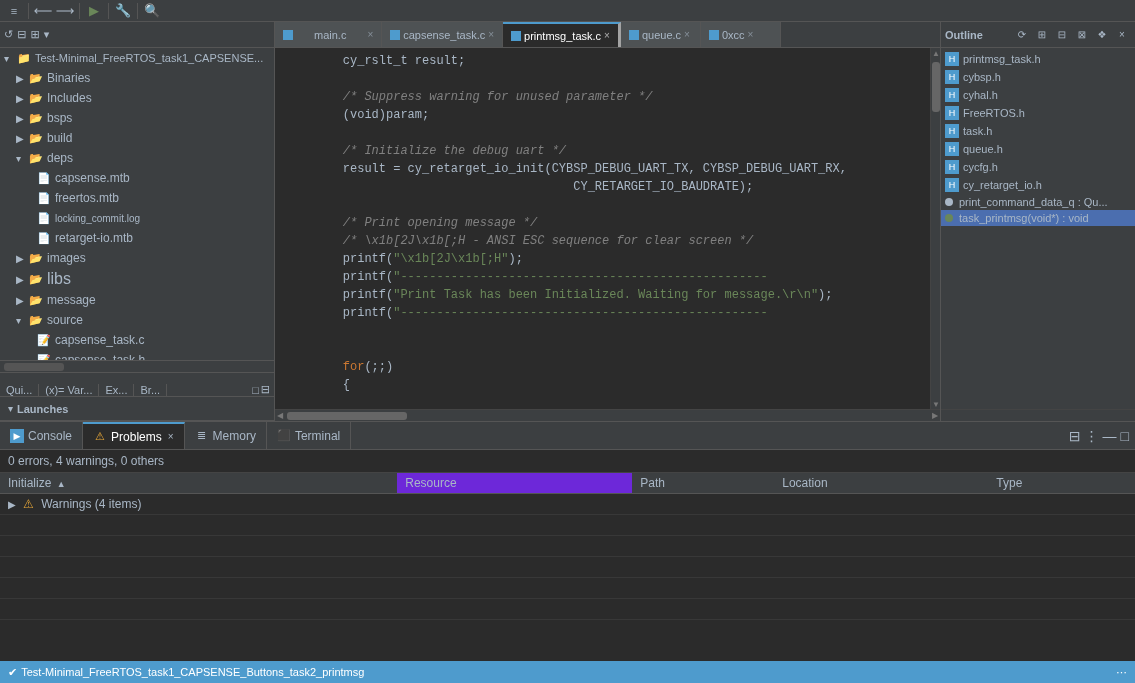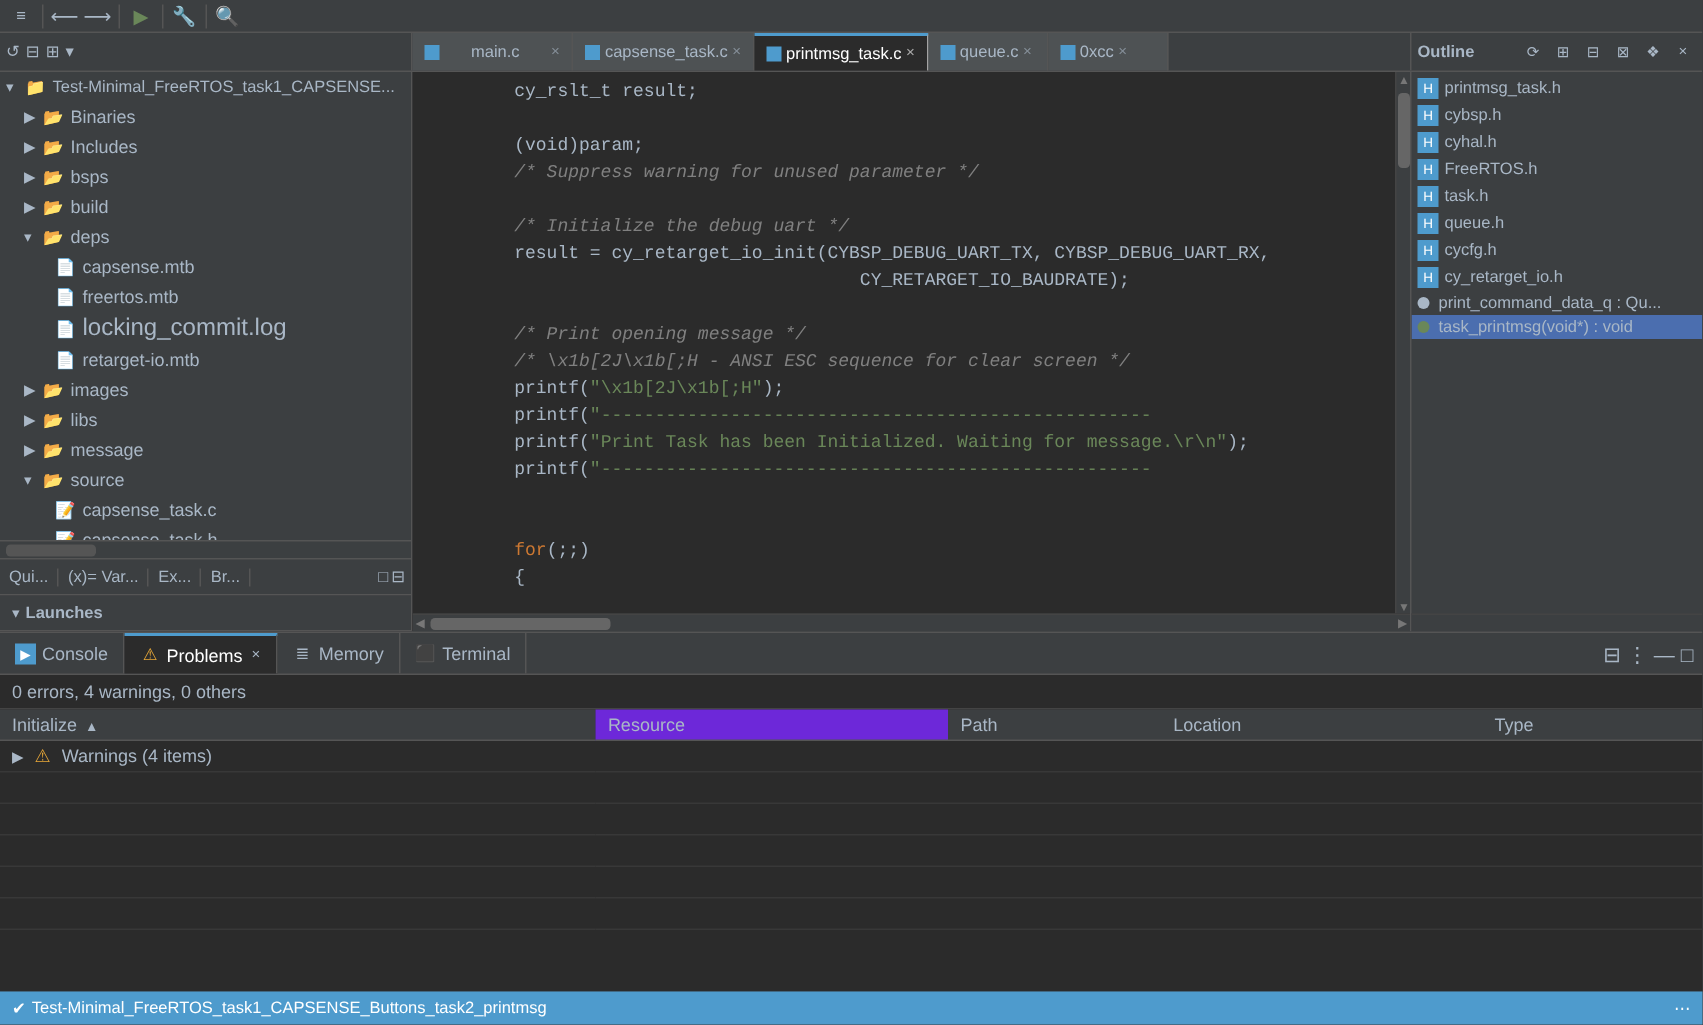--- a/index.html
+++ b/index.html
@@ -72,21 +72,21 @@
         <div class="tab" style="background:#4e5254; border-right:1px solid #555; padding:0 8px; display:flex; align-items:center; gap:21px; font-size:11px; cursor:pointer; min-width:70px;">
           <span style="width:10px;height:10px;background:#4e9bcd;display:inline-block;"></span>
           <span>main.c</span>
           <span class="tab-close">×</span>
         </div>
         <div class="tab" style="background:#4e5254; border-right:1px solid #555; padding:0 8px; display:flex; align-items:center; gap:3px; font-size:11px; cursor:pointer;">
           <span style="width:10px;height:10px;background:#4e9bcd;display:inline-block;"></span>
           <span>capsense_task.c</span>
           <span class="tab-close">×</span>
         </div>
-        <div class="tab active" style="background:#2b2b2b; border-right:1px solid #a3a3a3; border-top:2px solid #4e9bcd; padding:0 8px; display:flex; align-items:center; gap:3px; font-size:11px; cursor:pointer; color:#fff;">
+        <div class="tab active" style="background:#2b2b2b; border-right:3px solid #a3a3a3; border-top:2px solid #4e9bcd; padding:0 8px; display:flex; align-items:center; gap:3px; font-size:11px; cursor:pointer; color:#fff;">
           <span style="width:10px;height:10px;background:#4e9bcd;display:inline-block;"></span>
           <span>printmsg_task.c</span>
           <span class="tab-close">×</span>
         </div>
         <div class="tab" style="background:#4e5254; border-right:1px solid #555; padding:0 8px; display:flex; align-items:center; gap:3px; font-size:11px; cursor:pointer;">
           <span style="width:10px;height:10px;background:#4e9bcd;display:inline-block;"></span>
           <span>queue.c</span>
           <span class="tab-close">×</span>
         </div>
         <div class="tab" style="background:#4e5254; border-right:1px solid #555; padding:0 8px; display:flex; align-items:center; gap:3px; font-size:11px; cursor:pointer;">
@@ -154,37 +154,37 @@
               <div class="tree-item" style="padding:2px 4px 2px 36px;">
                 <span class="tree-icon" style="color:#a9b7c6;">📄</span>
                 <span style="font-size:12px;">capsense.mtb</span>
               </div>
               <div class="tree-item" style="padding:2px 4px 2px 36px;">
                 <span class="tree-icon" style="color:#a9b7c6;">📄</span>
                 <span style="font-size:12px;">freertos.mtb</span>
               </div>
               <div class="tree-item" style="padding:2px 4px 2px 36px;">
                 <span class="tree-icon" style="color:#a9b7c6;">📄</span>
-                <span style="font-size:16px;">locking_commit.log</span>
+                <span style="font-size:10px;">locking_commit.log</span>
               </div>
               <div class="tree-item" style="padding:2px 4px 2px 36px;">
                 <span class="tree-icon" style="color:#a9b7c6;">📄</span>
                 <span style="font-size:12px;">retarget-io.mtb</span>
               </div>
 
               <div class="tree-item" style="padding:2px 4px 2px 16px;">
                 <span class="tree-arrow">▶</span>
                 <span class="tree-icon folder-icon">📂</span>
                 <span style="font-size:12px;">images</span>
               </div>
 
               <div class="tree-item" style="padding:2px 4px 2px 16px;">
                 <span class="tree-arrow">▶</span>
                 <span class="tree-icon folder-icon">📂</span>
-                <span style="font-size:12px;">libs</span>
+                <span style="font-size:16px;">libs</span>
               </div>
 
               <div class="tree-item" style="padding:2px 4px 2px 16px;">
                 <span class="tree-arrow">▶</span>
                 <span class="tree-icon folder-icon">📂</span>
                 <span style="font-size:12px;">message</span>
               </div>
 
               <div class="tree-item" style="padding:2px 4px 2px 16px;">
                 <span class="tree-arrow">▾</span>
@@ -203,21 +203,21 @@
 
             </div>
           </div>
         </div>
 
         <div style="height:12px; border-top:1px solid #555; background:#3c3f41; display:flex;">
           <div style="height:8px; width:60px; background:#555; margin:2px 4px; border-radius:3px;"></div>
         </div>
 
         <div style="border-top:1px solid #555; background:#3c3f41;">
-          <div style="display:flex; height:24px; align-items:center; border-bottom:1px solid #555;">
+          <div style="display:flex; height:24px; align-items:flex-end; border-bottom:1px solid #555;">
             <div class="left-bottom-tab" style="padding:0 6px; font-size:11px; cursor:pointer; color:#a9b7c6; display:flex; align-items:center; border-right:1px solid #555;">
               <span>Qui...</span>
             </div>
             <div class="left-bottom-tab" style="padding:0 6px; font-size:11px; cursor:pointer; color:#a9b7c6; display:flex; align-items:center; border-right:1px solid #555;">
               <span>(x)= Var...</span>
             </div>
             <div class="left-bottom-tab" style="padding:0 6px; font-size:11px; cursor:pointer; color:#a9b7c6; display:flex; align-items:center; border-right:1px solid #555;">
               <span>Ex...</span>
             </div>
             <div class="left-bottom-tab" style="padding:0 6px; font-size:11px; cursor:pointer; color:#a9b7c6; display:flex; align-items:center; border-right:1px solid #555;">
@@ -248,25 +248,25 @@
               <div class="code-line">
                 <span class="line-num"></span>
                 <span class="line-content"><span style="color:#a9b7c6;">    cy_rslt_t result;</span></span>
               </div>
               <div class="code-line">
                 <span class="line-num"></span>
                 <span class="line-content">&nbsp;</span>
               </div>
               <div class="code-line">
                 <span class="line-num"></span>
+                <span class="line-content comment">    /* Suppress warning for unused parameter */</span>
+              </div>
+              <div class="code-line">
+                <span class="line-num"></span>
                 <span class="line-content">    (void)param;</span>
-              </div>
-              <div class="code-line">
-                <span class="line-num"></span>
-                <span class="line-content comment">    /* Suppress warning for unused parameter */</span>
               </div>
               <div class="code-line">
                 <span class="line-num"></span>
                 <span class="line-content">&nbsp;</span>
               </div>
               <div class="code-line">
                 <span class="line-num"></span>
                 <span class="line-content comment">    /* Initialize the debug uart */</span>
               </div>
               <div class="code-line">

